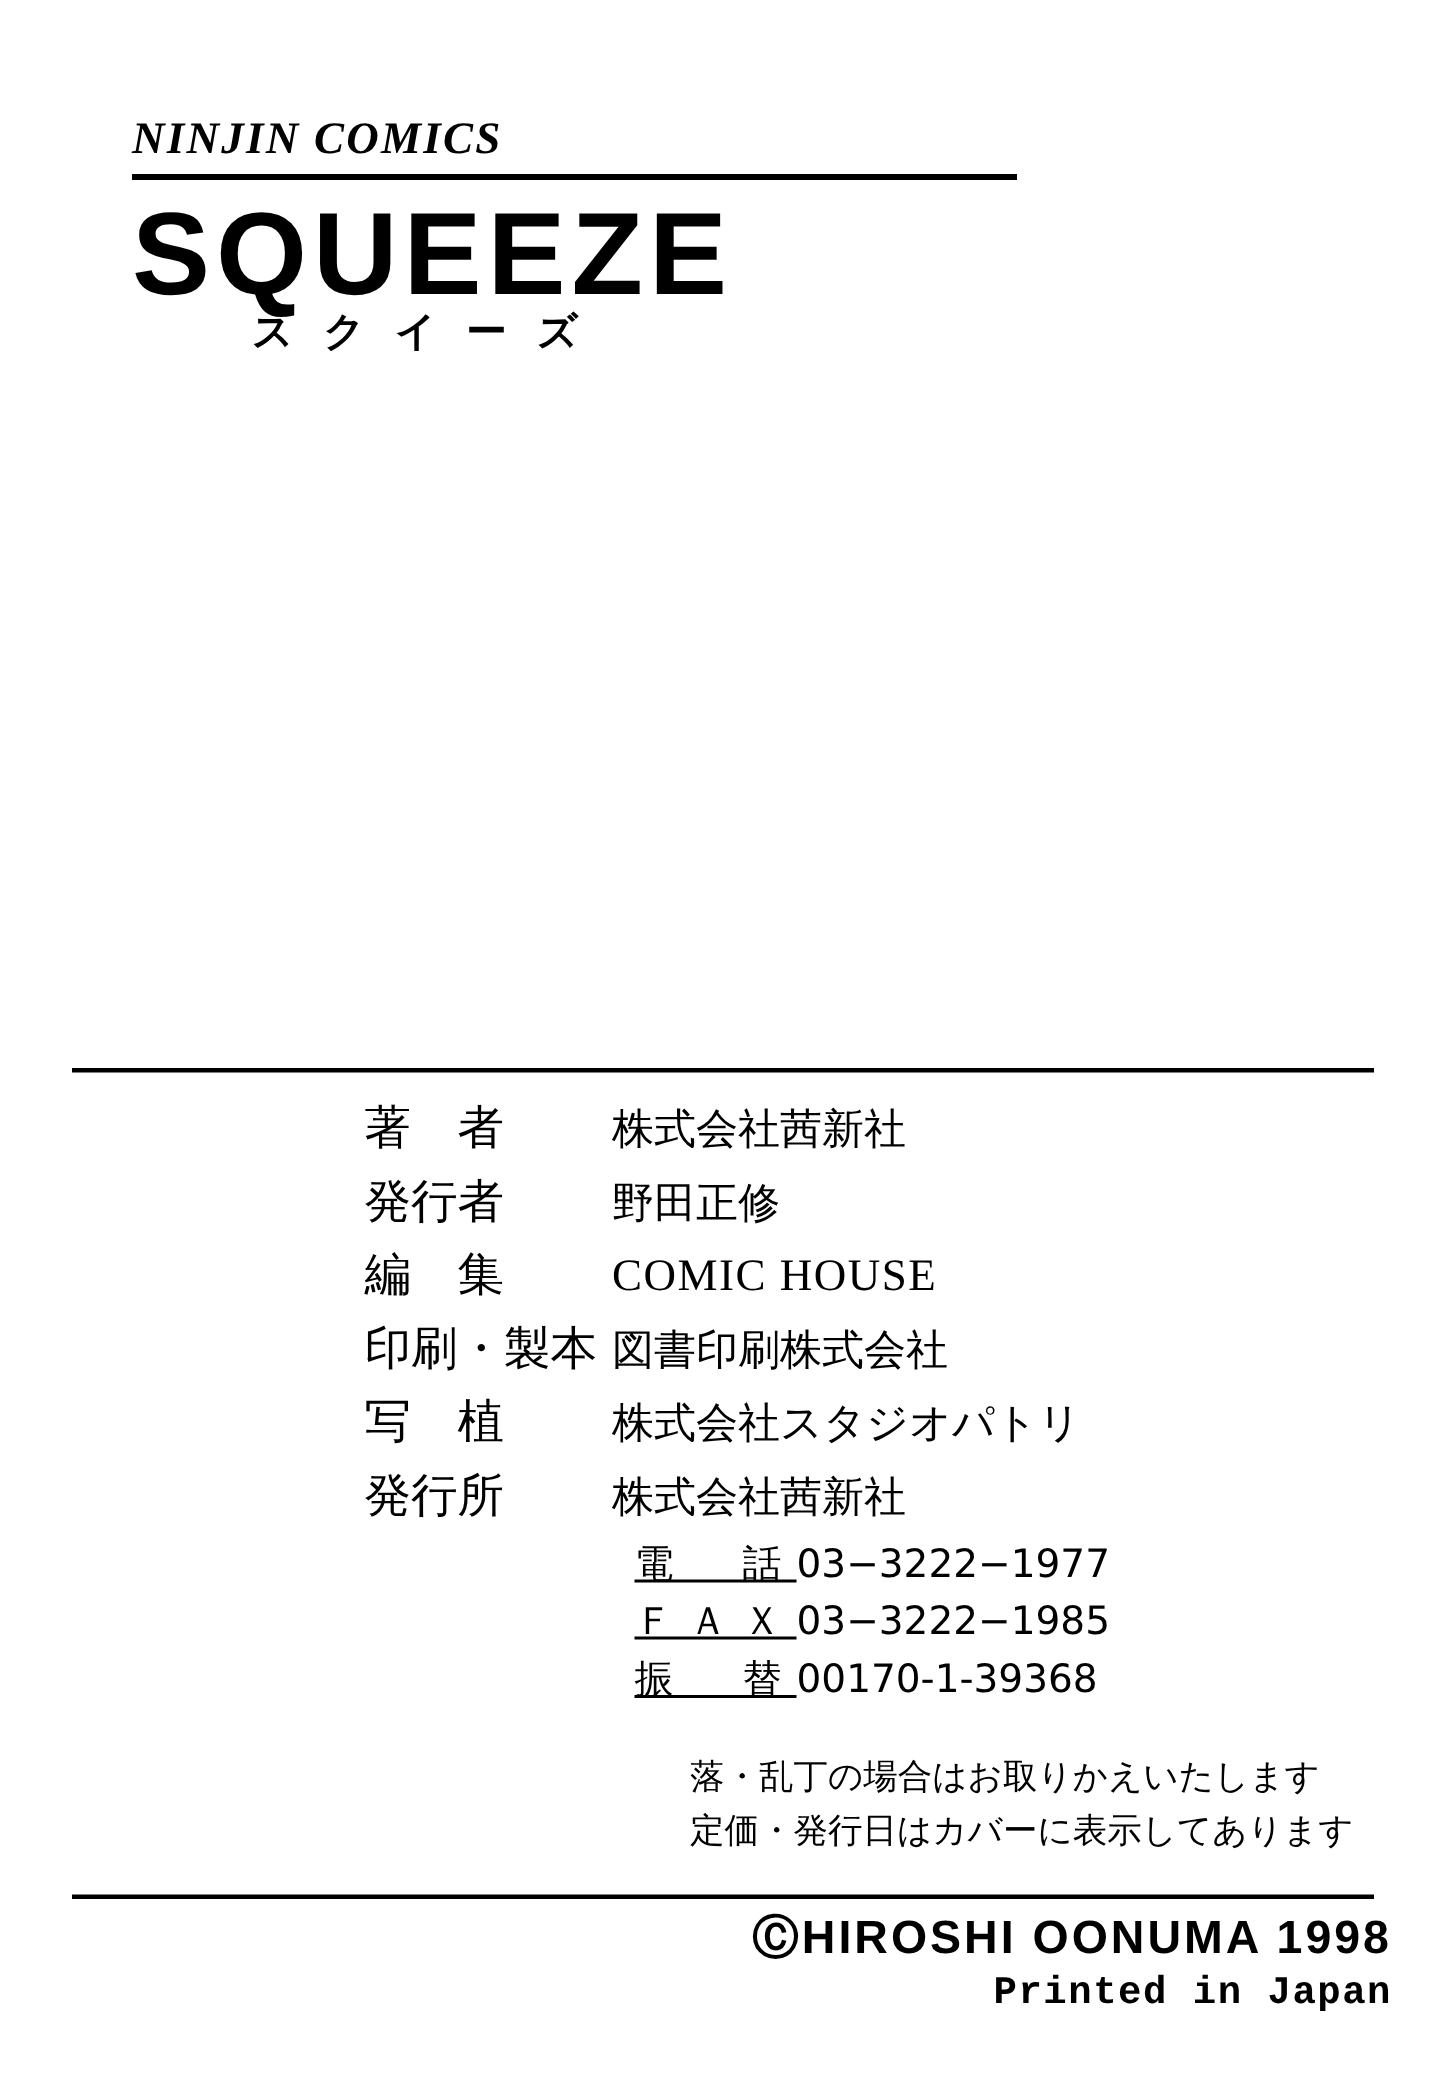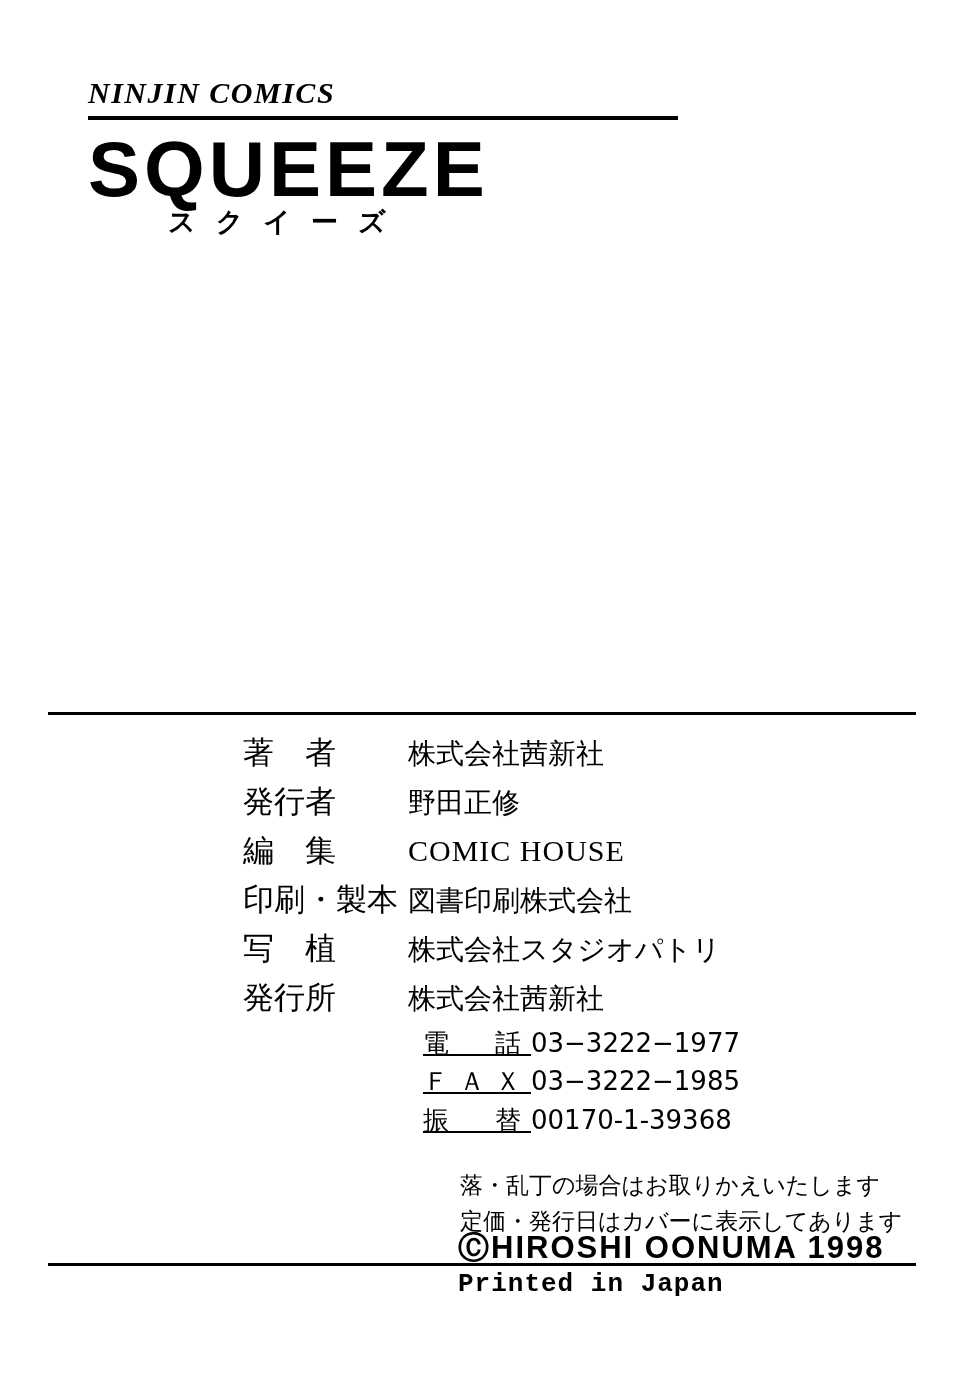--- a/index.html
+++ b/index.html
@@ -137,23 +137,23 @@
   .notice-line {
     font-family: "DejaVu Sans", sans-serif;
     font-size: 23px;
     line-height: 1.55;
     white-space: nowrap;
   }
 
   .copyright {
     position: absolute;
     left: 458px;
-    top: 1230px;
+    top: 1274px;
     width: 470px;
-    text-align: left;
+    text-align: right;
   }
   .copy-main {
     font-family: "Liberation Sans", sans-serif;
     font-weight: bold;
     font-size: 31px;
     letter-spacing: 2px;
     line-height: 1.15;
     white-space: nowrap;
   }
   .copy-sub {

